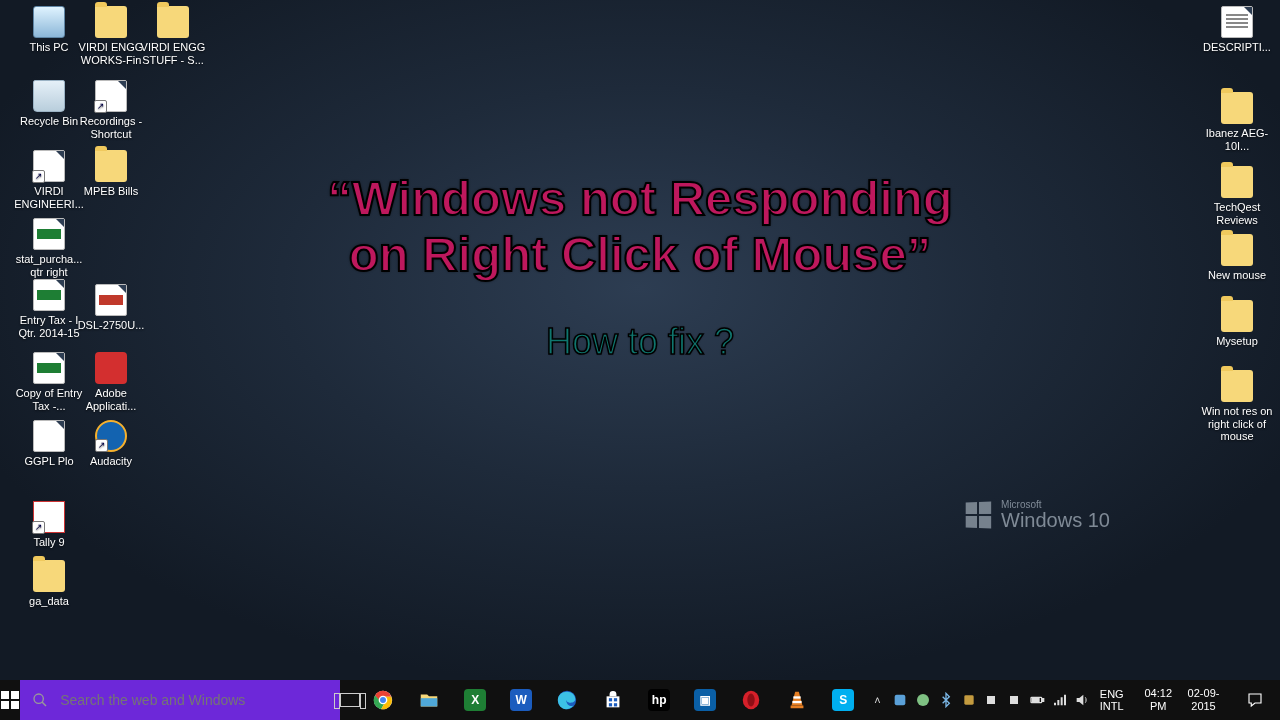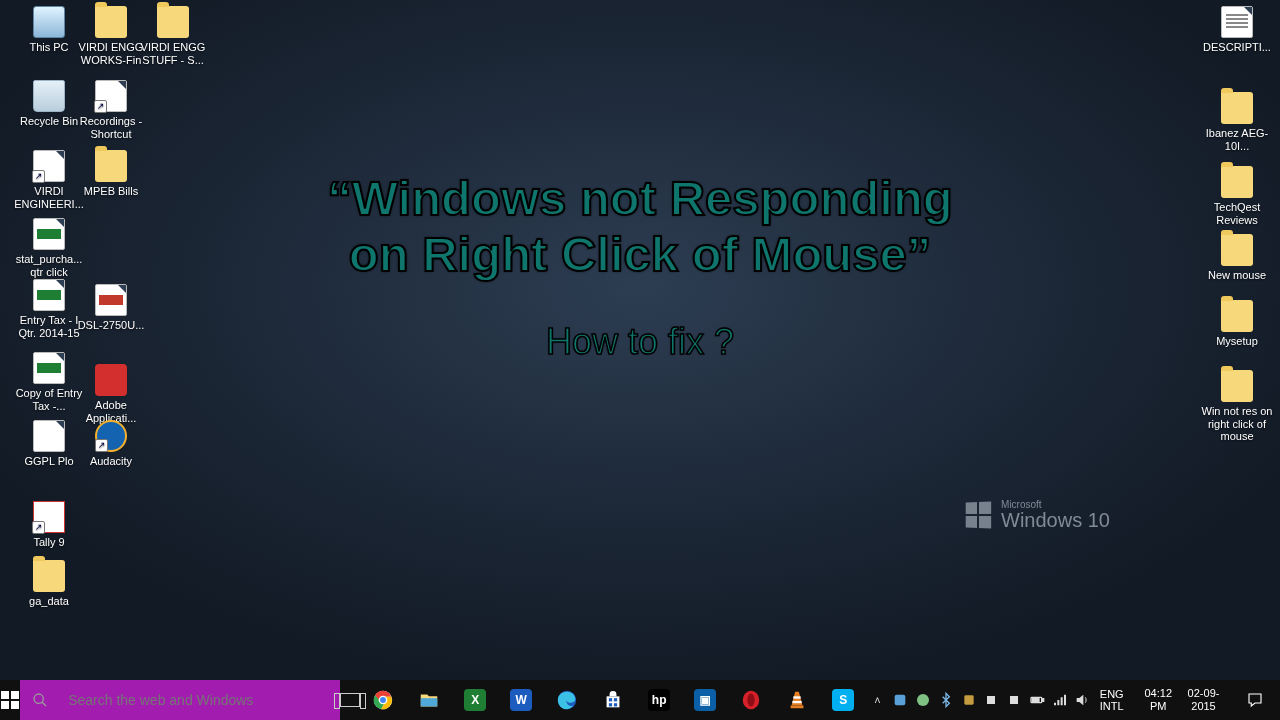--- a/index.html
+++ b/index.html
@@ -39,21 +39,21 @@
   .ic-pdf::after { content:""; position:absolute; left:3px; right:3px; top:10px; height:10px; background:#c0392b; }
   .ic-txt::after { content:""; position:absolute; left:4px; right:4px; top:7px; height:2px; background:#888; box-shadow:0 4px 0 #888,0 8px 0 #888,0 12px 0 #888; }
   .ic-adobe { width:28px;height:28px;background:#d32f2f;border-radius:4px; }
   .ic-audacity { width:28px;height:28px;background:#1363b0;border-radius:50%; border:2px solid #f6b12d;}
   .ic-tally { width:26px;height:26px;background:#fff;border:1px solid #c33; }
   .shortcut-arrow::after { content:"↗"; position:absolute; bottom:-2px; left:-2px; background:#fff; color:#004; font-size:9px; width:11px; height:11px; border:1px solid #777; border-radius:2px; line-height:11px; text-align:center;}
 
   
   .overlay { position: absolute; left:0; right:0; top:170px; text-align:center; pointer-events:none; }
   .overlay .line1 {
-    font-size: 49px; font-weight:600; color:#0f766e;
+    font-size: 49px; font-weight:600; color:#be185d;
     -webkit-text-stroke: 2px #000;
     text-shadow: 0 0 3px #000;
     line-height: 1.15;
   }
   .overlay .line2 {
     margin-top: 38px;
     font-size: 36px; color:#0f766e;
     -webkit-text-stroke: 1.5px #000;
     text-shadow: 0 0 2px #000;
   }
@@ -65,21 +65,21 @@
   .watermark .txt { line-height:1; }
   .watermark .txt .small { font-size:10px; display:block; }
   .watermark .txt .big { font-size:20px; }
   .watermark .txt .big b { font-weight:300;}
 
   
   .taskbar { position:absolute; left:0; right:0; bottom:0; height:40px; background:#101010; display:flex; align-items:stretch; color:#fff;}
   .start-btn { width:48px; display:flex; align-items:center; justify-content:center; cursor:pointer;}
   .start-btn .winlogo { width:18px; height:18px; display:grid; grid-template-columns:1fr 1fr; grid-template-rows:1fr 1fr; gap:2px;}
   .start-btn .winlogo span { background:#fff;}
-  .searchbox { flex: 0 0 320px; background:#a21caf; display:flex; align-items:center; padding:0 12px; gap:20px; color:#999;}
+  .searchbox { flex: 0 0 320px; background:#6d28d9; display:flex; align-items:center; padding:0 12px; gap:12px; color:#999;}
   .searchbox svg { width:16px; height:16px; stroke:#999; fill:none; stroke-width:2;}
   .searchbox input { background:transparent; border:0; outline:0; color:#ccc; font-size:14px; flex:1; }
   .taskview { width:46px; display:flex; align-items:center; justify-content:center; cursor:pointer; }
   .taskview .tv { width:20px; height:14px; border:1.5px solid #ccc; position:relative;}
   .taskview .tv::before, .taskview .tv::after { content:""; position:absolute; top:-1.5px; width:4px; height:14px; border:1.5px solid #ccc; }
   .taskview .tv::before { left:-7px;} .taskview .tv::after { right:-7px;}
 
   .pins { display:flex; align-items:center; }
   .pin { width:46px; height:40px; display:flex; align-items:center; justify-content:center; cursor:pointer; position:relative;}
   .pin svg { width:22px; height:22px; }
@@ -123,35 +123,35 @@
       <div class="dicon" style="left: 12px; top: 150px;">
         <div class="ic ic-file shortcut-arrow"></div>
         <span class="lbl">VIRDI ENGINEERI...</span>
       </div>
       <div class="dicon" style="left: 74px; top: 150px;">
         <div class="ic ic-folder"></div>
         <span class="lbl">MPEB Bills</span>
       </div>
       <div class="dicon" style="left: 12px; top: 218px;">
         <div class="ic ic-file ic-xls"></div>
-        <span class="lbl">stat_purcha... qtr click</span>
+        <span class="lbl">stat_purcha... qtr right</span>
       </div>
       <div class="dicon" style="left: 12px; top: 279px;">
         <div class="ic ic-file ic-xls"></div>
         <span class="lbl">Entry Tax - I Qtr. 2014-15</span>
       </div>
       <div class="dicon" style="left: 74px; top: 284px;">
         <div class="ic ic-file ic-pdf"></div>
         <span class="lbl">DSL-2750U...</span>
       </div>
       <div class="dicon" style="left: 12px; top: 352px;">
         <div class="ic ic-file ic-xls"></div>
         <span class="lbl">Copy of Entry Tax -...</span>
       </div>
-      <div class="dicon" style="left: 74px; top: 364px;">
+      <div class="dicon" style="left: 74px; top: 352px;">
         <div class="ic ic-adobe"></div>
         <span class="lbl">Adobe Applicati...</span>
       </div>
       <div class="dicon" style="left: 12px; top: 420px;">
         <div class="ic ic-file"></div>
         <span class="lbl">GGPL Plo</span>
       </div>
       <div class="dicon" style="left: 74px; top: 420px;">
         <div class="ic ic-audacity shortcut-arrow"></div>
         <span class="lbl">Audacity</span>

